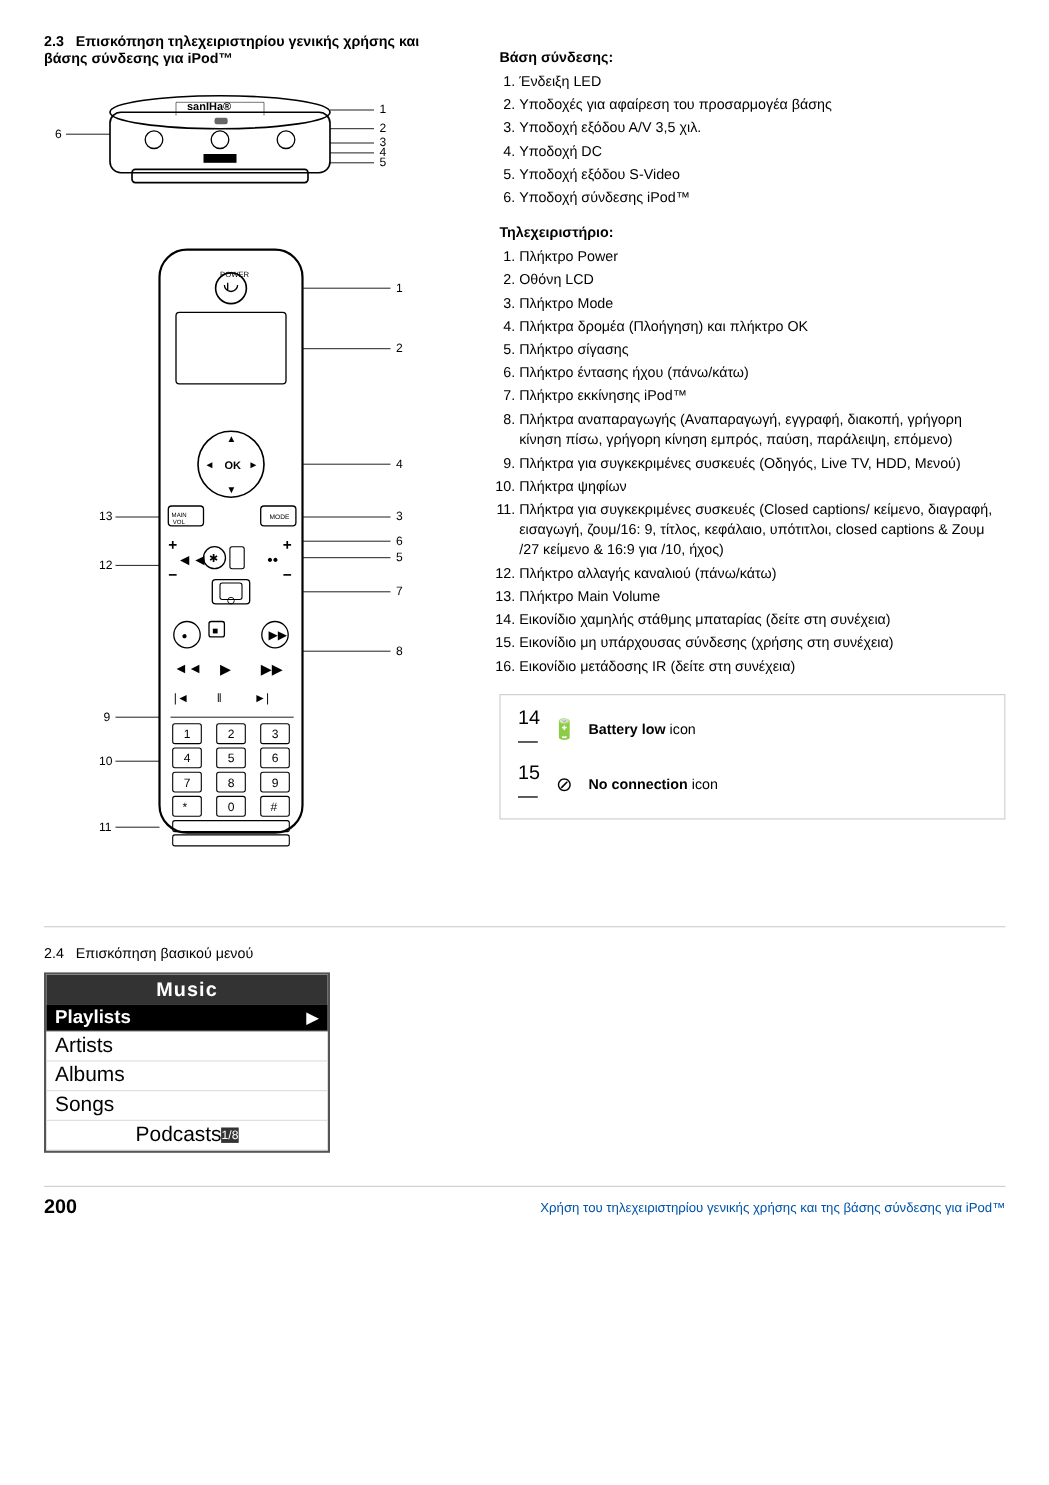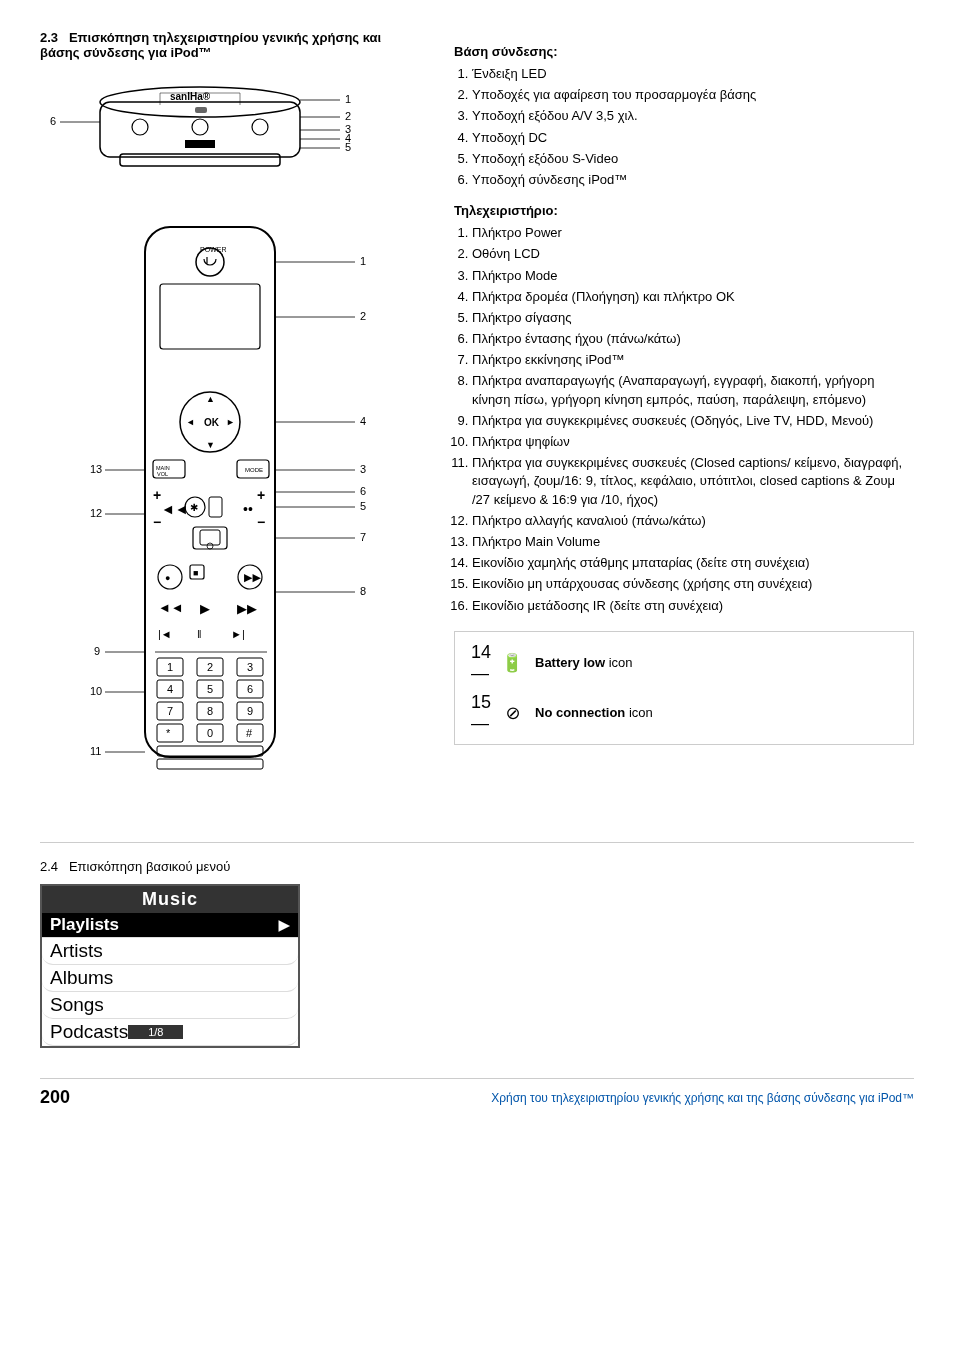--- a/index.html
+++ b/index.html
@@ -119,25 +119,24 @@
       font-size: 15px;
     }
     .menu-item.highlighted {
       background: #000000;
       color: #fff;
     }
     .menu-item-badge {
       background: #333;
       color: #fff;
       font-size: 11px;
-      padding: 1px 20px;
+      padding: 1px 0;
     }
     .menu-item.large-text {
       font-size: 19px;
-      border-radius: 11px;
     }
 
     
     .footer {
       margin-top: 30px;
       display: flex;
       align-items: center;
       justify-content: space-between;
       border-top: 1px solid #ccc;
       padding-top: 8px;
@@ -405,21 +404,21 @@
       </div>
       <div class="menu-item large-text">
         <span>Artists</span>
       </div>
       <div class="menu-item large-text">
         <span>Albums</span>
       </div>
       <div class="menu-item large-text">
         <span>Songs</span>
       </div>
-      <div class="menu-item large-text" style="justify-content: flex-start;">
+      <div class="menu-item large-text" style="justify-content: center;">
         <span>Podcasts</span>
         <span class="menu-item-badge">1/8</span>
       </div>
     </div>
   </div>
 
   <div class="footer">
     <span class="page-num">200</span>
     <span class="footer-text">Χρήση του τηλεχειριστηρίου γενικής χρήσης και της βάσης σύνδεσης για iPod™</span>
   </div>

